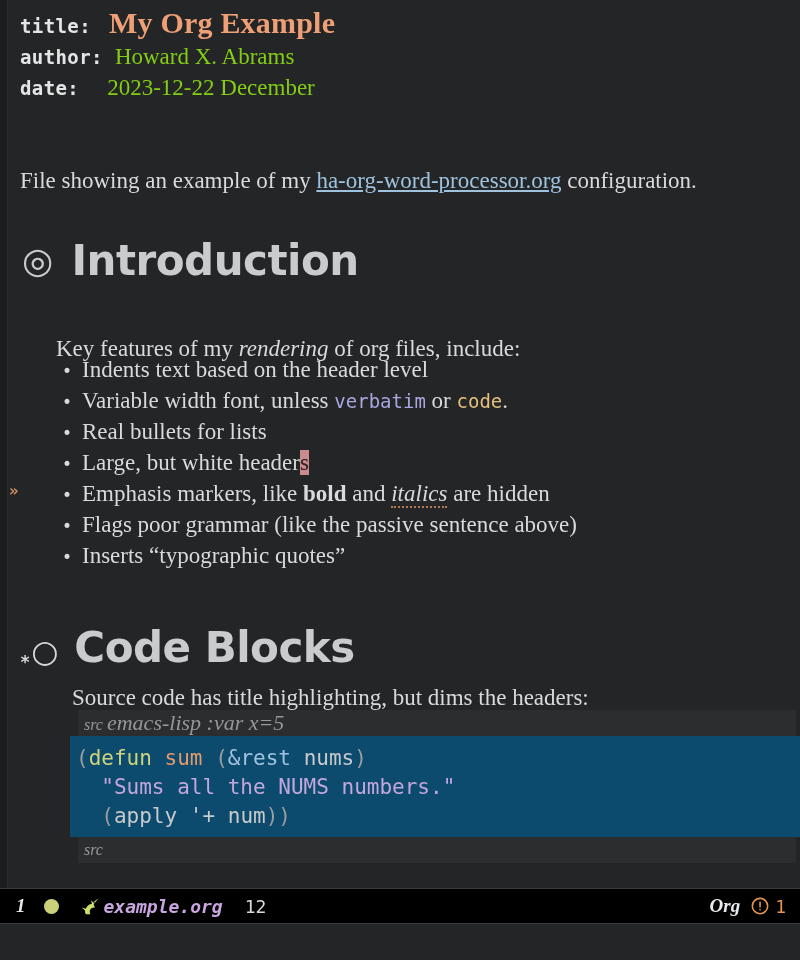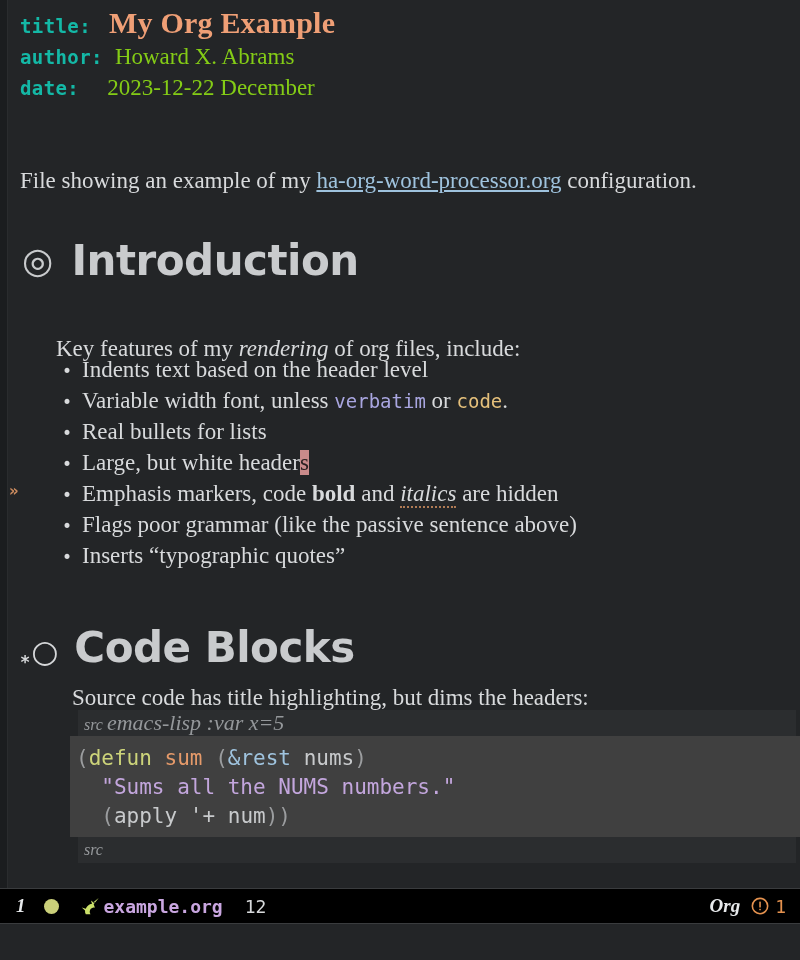--- a/index.html
+++ b/index.html
@@ -62,21 +62,21 @@
   
   .meta {
     position: absolute;
     left: 20px;
     white-space: nowrap;
   }
   .meta-key {
     font-family: "DejaVu Sans Mono", monospace;
     font-size: 19px;
     font-weight: bold;
-    color: #14b8a6;
+    color: #e5e5e5;
     letter-spacing: 0.4px;
   }
   .meta-title-val {
     font-family: "Liberation Serif", serif;
     font-size: 30px;
     font-weight: bold;
     color: #ef9f76;
     letter-spacing: 0.2px;
   }
   .meta-val {
@@ -197,21 +197,21 @@
     color: #95989b;
     padding-left: 6px;
   }
   .src-kw { font-size: 16px; }
   .src-lang { font-size: 22px; }
 
   .src-body {
     position: absolute;
     left: 70px;
     width: 730px;
-    background: #404040;
+    background: #0c4a6e;
     box-sizing: border-box;
   }
   .code-line {
     font-family: "DejaVu Sans Mono", monospace;
     font-size: 21px;
     line-height: 29px;
     color: #c8cacc;
     white-space: pre;
     padding-left: 6px;
   }
@@ -264,20 +264,21 @@
     margin-right: 3px;
     display: flex;
     align-items: center;
   }
   .ml-buffer {
     font-family: "DejaVu Sans Mono", monospace;
     font-size: 18px;
     font-weight: bold;
     color: #c9a6e0;
     letter-spacing: 0px;
+    font-style: italic;
   }
   .ml-linenum {
     font-family: "DejaVu Sans Mono", monospace;
     font-size: 18px;
     color: #d8dadc;
     margin-left: 22px;
   }
   .ml-major {
     font-family: "Liberation Serif", serif;
     font-style: italic;
@@ -354,21 +355,21 @@
 
     <div class="listitem" style="left:62px; top:419px;">
       <span class="dot">•</span><span>Real bullets for lists</span>
     </div>
 
     <div class="listitem" style="left:62px; top:450px;">
       <span class="dot">•</span><span>Large, but white header</span><span class="cursor-block">s</span>
     </div>
 
     <div class="listitem" style="left:62px; top:481px;">
-      <span class="dot">•</span><span>Emphasis markers, code </span><span class="bold">bold</span><span> and </span><span class="italic grammar-flag">italics</span><span> are hidden</span>
+      <span class="dot">•</span><span>Emphasis markers, like </span><span class="bold">bold</span><span> and </span><span class="italic grammar-flag">italics</span><span> are hidden</span>
     </div>
 
     <div class="listitem" style="left:62px; top:512px;">
       <span class="dot">•</span><span>Flags poor grammar (like the passive sentence above)</span>
     </div>
 
     <div class="listitem" style="left:62px; top:543px;">
       <span class="dot">•</span><span>Inserts “typographic quotes”</span>
     </div>
 

